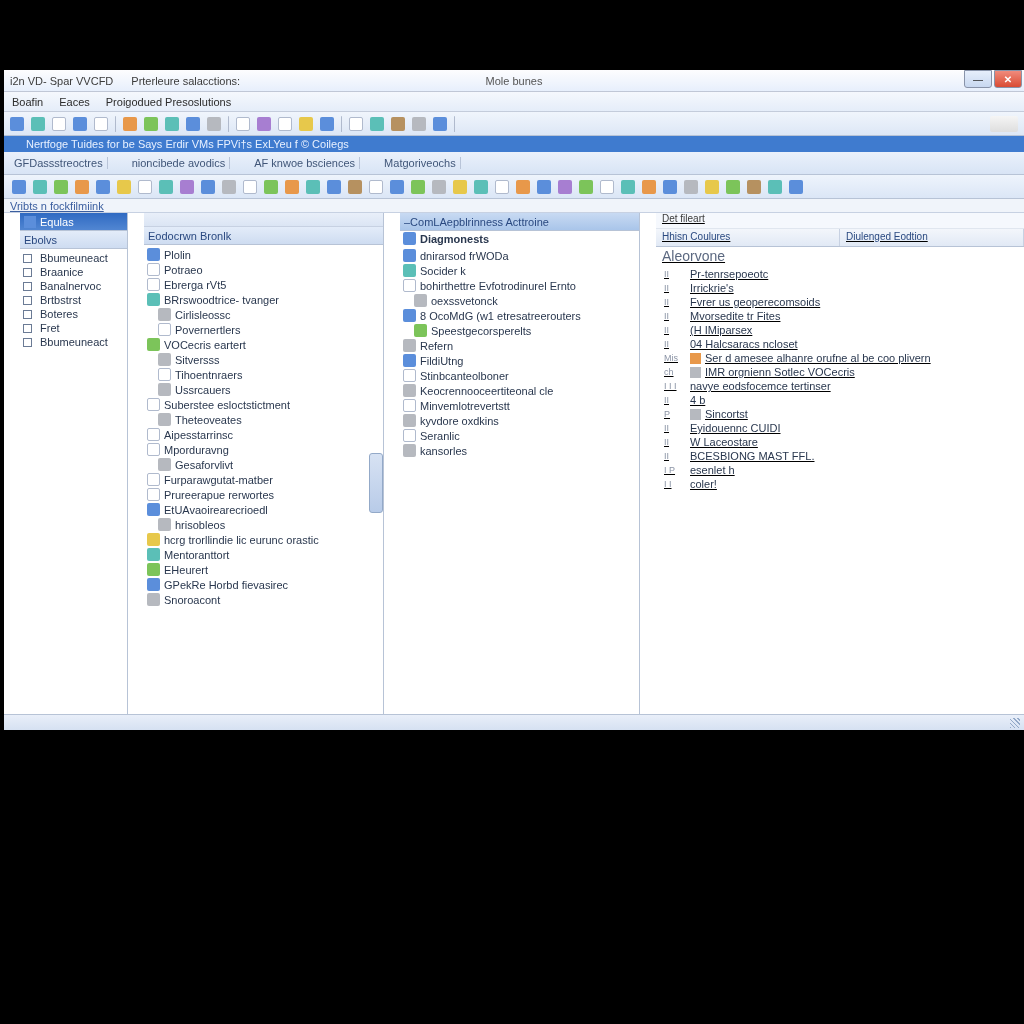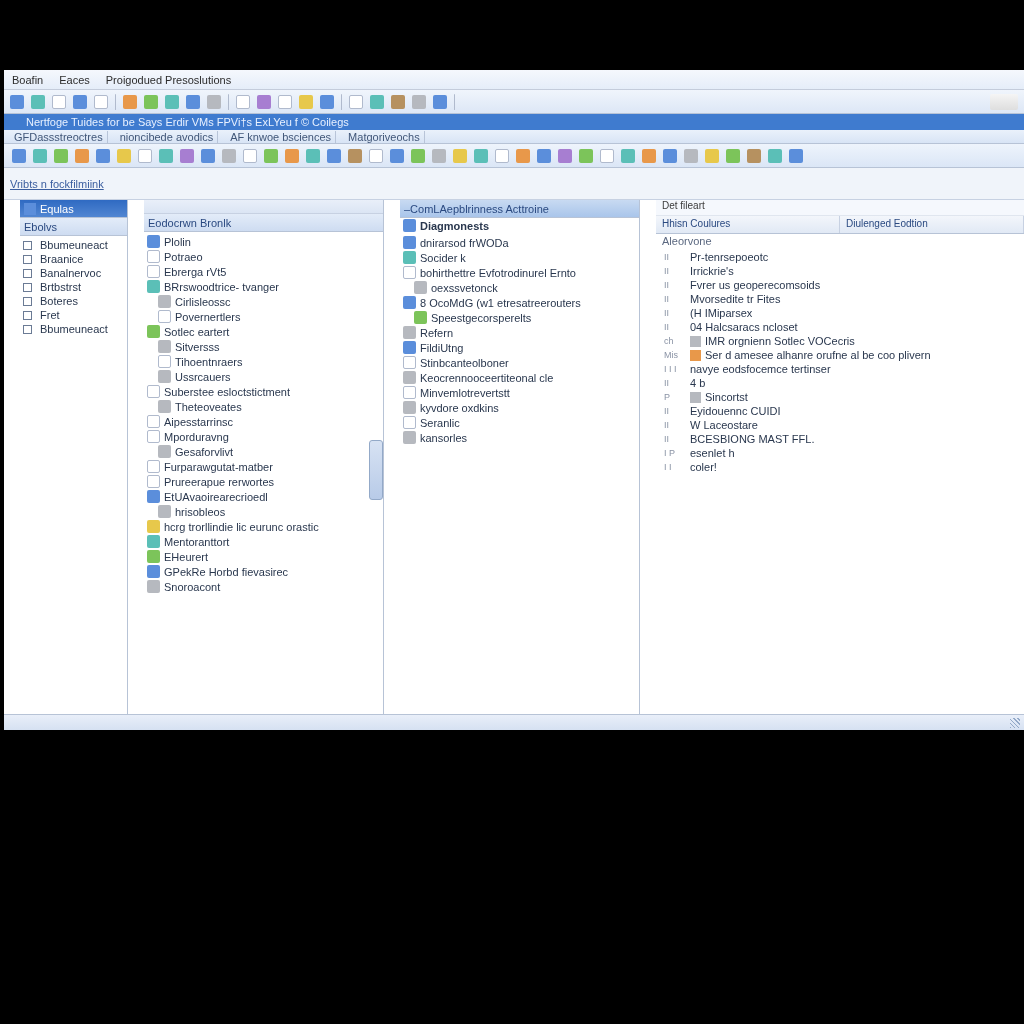--- a/index.html
+++ b/index.html
@@ -12,57 +12,67 @@
 .win-btn { width: 28px; height: 18px; border: 1px solid #8893a9; border-radius: 0 0 3px 3px; display: flex; align-items: center; justify-content: center; font-size: 10px; }
 .win-min { background: linear-gradient(#e6eefb,#c8d8f0); color: #2a2a2a; }
 .win-close { background: linear-gradient(#f08b7c,#d94b33); color: #fff; font-weight: bold; }
 .menu-bar { height: 20px; background: linear-gradient(#f5f8fd,#e5edf9); border-bottom: 1px solid #c4ccdb; display: flex; align-items: center; gap: 16px; padding: 0 8px; color: #2c2c2c; }
 .menu-item { cursor: pointer; }
 .toolbar { height: 24px; background: linear-gradient(#f0f5fc,#dde7f6); border-bottom: 1px solid #b7c3d6; display: flex; align-items: center; gap: 3px; padding: 0 4px; position: relative; }
 .toolbar::after { content: ""; position: absolute; right: 6px; top: 4px; width: 28px; height: 16px; background: linear-gradient(#f5f5f5,#dedede); border-radius: 2px; }
 .tbtn { width: 18px; height: 18px; border-radius: 2px; display: flex; align-items: center; justify-content: center; font-size: 11px; cursor: pointer; }
 .tbtn.sep { width: 1px; height: 16px; background: #b0bacd; margin: 0 2px; }
 .sub-bar { height: 16px; background: #3f7bcf; color: #e7f0ff; display: flex; align-items: center; padding: 0 22px; font-size: 10px; }
-.bc-bar { height: 14px; background: linear-gradient(#eaf1fb,#d8e4f5); border-bottom: 1px solid #b7c3d6; display: flex; align-items: center; gap: 8px; padding: 0 6px; color: #405678; font-size: 10px; }
+.bc-bar { height: 23px; background: linear-gradient(#eaf1fb,#d8e4f5); border-bottom: 1px solid #b7c3d6; display: flex; align-items: center; gap: 20px; padding: 0 6px; color: #405678; font-size: 10px; }
 .bc { padding: 0 4px; border-right: 1px solid #b8c4d8; }
 .toolbar2 { height: 24px; background: linear-gradient(#eef4fc,#dbe6f6); border-bottom: 1px solid #b7c3d6; display: flex; align-items: center; gap: 3px; padding: 0 6px; overflow: hidden; }
-.label-bar { height: 32px; background: #f0f4fa; color: #3b5e9f; padding: 0 6px; display: flex; align-items: center; font-size: 10px; text-decoration: underline; border-bottom: 1px solid #c7d1e2; }
+.label-bar { height: 14px; background: #f0f4fa; color: #3b5e9f; padding: 0 6px; display: flex; align-items: center; font-size: 10px; text-decoration: underline; border-bottom: 1px solid #c7d1e2; }
 .content { flex: 1; display: flex; background: #fff; }
 .pane { border-right: 1px solid #b7c3d6; display: flex; flex-direction: column; overflow: hidden; margin-left: 16px; }
 .pane1 { width: 108px; }
 .pane2 { width: 240px; }
 .pane3 { width: 240px; }
-.pane4 { flex: 1; border-right: none; }
+.pane4 { flex: 1; border-right: none; text-decoration: underline; }
 .pane-header { height: 18px; background: linear-gradient(#e3ecf9,#cedcf1); border-bottom: 1px solid #b7c3d6; display: flex; align-items: center; padding: 0 4px; color: #2a4980; font-size: 10px; }
 .pane-header.sel { background: linear-gradient(#2f6ac2,#5186d2); color: #fff; }
 .pane-body { flex: 1; overflow-y: auto; padding: 2px 0; }
 .tree-item { display: flex; align-items: center; gap: 4px; padding: 1px 3px; color: #29374e; font-size: 10px; cursor: pointer; white-space: nowrap; }
 .tree-item .ico { width: 13px; height: 13px; border-radius: 2px; flex-shrink: 0; }
 .indent1 { padding-left: 14px; }
 .cols { display: flex; height: 18px; background: linear-gradient(#f3f6fb,#e1e9f5); border-bottom: 1px solid #b7c3d6; }
 .col { flex: 1; padding: 2px 6px; color: #2a4980; font-size: 10px; border-right: 1px solid #c7d1e2; }
 .pane4-title { height: 16px; padding: 0 6px; color: #3b3b3b; font-size: 10px; background: #f5f8fd; border-bottom: 1px solid #e0e6ef; }
-.pane4-sub { padding: 1px 6px; color: #5b6880; font-size: 11px; }
+.pane4-sub { padding: 1px 6px; color: #5b6880; font-size: 14px; }
 .list-item { display: flex; align-items: center; gap: 4px; padding: 1px 8px; color: #29374e; font-size: 10px; }
 .list-item .ico { width: 11px; height: 11px; flex-shrink: 0; }
 .scroll-thumb { position: absolute; right: 0; top: 240px; width: 14px; height: 60px; background: linear-gradient(#d7e2f3,#b8cbe8); border: 1px solid #93a9c8; border-radius: 3px; }
 .status-bar { height: 16px; background: linear-gradient(#e9eff9,#d6e1f2); border-top: 1px solid #b7c3d6; position: relative; }
 .status-bar::after { content: ""; position: absolute; right: 4px; bottom: 2px; width: 10px; height: 10px; background: repeating-linear-gradient(45deg,#93a9c8,#93a9c8 1px,transparent 1px,transparent 3px); }
 
 .c-blue { background:#5b8edb; } .c-green { background:#7cc45a; } .c-yellow { background:#e7c84b; }
 .c-orange { background:#e8984a; } .c-purple { background:#a77ed1; }
 .c-teal { background:#5bbfb7; } .c-gray { background:#b6b9bf; } .c-white { background:#fff; border:1px solid #b0bacd; }
 .c-brown { background:#b69160; }
 .box { width:9px;height:9px;border:1px solid #6b7b95;display:inline-block;margin-right:4px;flex-shrink:0; }
 </style>
 </head>
 <body>
 
 <div class="desktop">
 
+  <div class="title-bar">
+    <span class="title-text">i2n VD- Spar VVCFD</span>
+    <span style="width:18px"></span>
+    <span class="title-text">Prterleure salacctions:</span>
+    <span class="title-center">Mole bunes</span>
+    <div class="win-btns">
+      <div class="win-btn win-min">—</div>
+      <div class="win-btn win-close">✕</div>
+    </div>
+  </div>
 
   <div class="menu-bar">
     <span class="menu-item">Boafin</span>
     <span class="menu-item">Eaces</span>
     <span class="menu-item">Proigodued Presoslutions</span>
   </div>
 
   <div class="toolbar" id="tb1">
       <div class="tbtn">
         <span class="ico c-blue" style="width:14px;height:14px;border-radius:2px"></span>
@@ -329,21 +339,21 @@
           <div class="tree-item indent1">
             <span class="ico c-gray"></span>
             <span>Cirlisleossc</span>
           </div>
           <div class="tree-item indent1">
             <span class="ico c-white"></span>
             <span>Povernertlers</span>
           </div>
           <div class="tree-item">
             <span class="ico c-green"></span>
-            <span>Sotlec eartert</span>
+            <span>VOCecris eartert</span>
           </div>
           <div class="tree-item indent1">
             <span class="ico c-gray"></span>
             <span>Sitversss</span>
           </div>
           <div class="tree-item indent1">
             <span class="ico c-white"></span>
             <span>Tihoentnraers</span>
           </div>
           <div class="tree-item indent1">
@@ -504,30 +514,30 @@
           </div>
           <div class="list-item">
             <span style="width:22px;color:#8a93a5;font-size:9px">II</span>
             <span>(H   IMiparsex</span>
           </div>
           <div class="list-item">
             <span style="width:22px;color:#8a93a5;font-size:9px">II</span>
             <span>04   Halcsaracs ncloset</span>
           </div>
           <div class="list-item">
-            <span style="width:22px;color:#8a93a5;font-size:9px">ch</span>
-            <span class="ico c-gray"></span>
-            <span>IMR orgnienn Sotlec VOCecris</span>
-          </div>
-          <div class="list-item">
             <span style="width:22px;color:#8a93a5;font-size:9px">Mis</span>
             <span class="ico c-orange"></span>
             <span>Ser d amesee alhanre orufne al be coo plivern</span>
           </div>
           <div class="list-item">
+            <span style="width:22px;color:#8a93a5;font-size:9px">ch</span>
+            <span class="ico c-gray"></span>
+            <span>IMR orgnienn Sotlec VOCecris</span>
+          </div>
+          <div class="list-item">
             <span style="width:22px;color:#8a93a5;font-size:9px">I I I</span>
             <span>navye eodsfocemce tertinser</span>
           </div>
           <div class="list-item">
             <span style="width:22px;color:#8a93a5;font-size:9px">II</span>
             <span>4 b</span>
           </div>
           <div class="list-item">
             <span style="width:22px;color:#8a93a5;font-size:9px">P</span>
             <span class="ico c-gray"></span>

